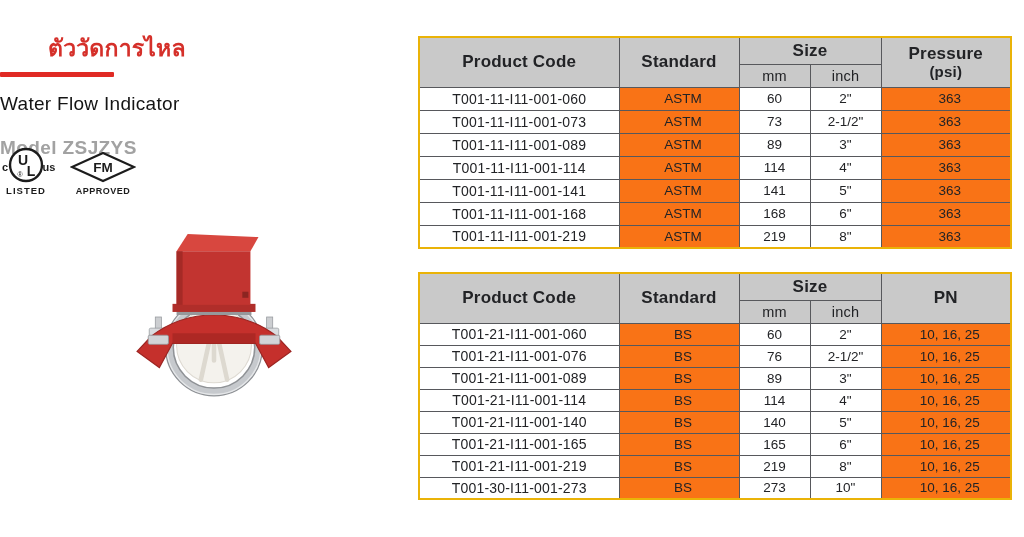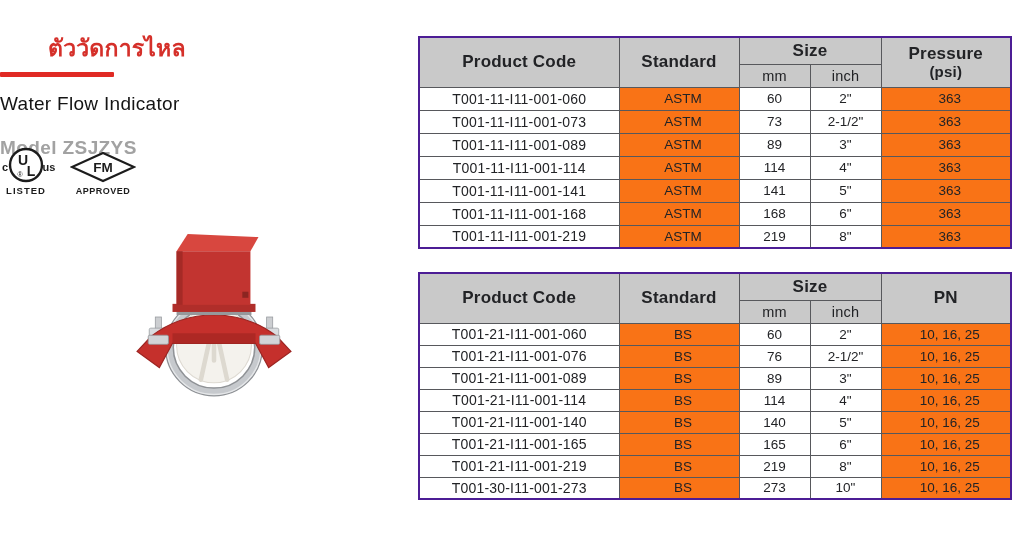--- a/index.html
+++ b/index.html
@@ -11,21 +11,21 @@
   .red-rule { position:absolute; left:0; top:72px; width:114px; height:5px;
     background:#e02a24; border-radius:1px; }
   .product-title { position:absolute; left:0; top:93px; font-size:19px; font-weight:400;
     color:#141414; letter-spacing:.3px; white-space:nowrap; }
   .model-label { position:absolute; left:0; top:137px; font-size:19px; font-weight:600;
     color:#a2a2a2; letter-spacing:.4px; white-space:nowrap; }
   .cert-row { position:absolute; left:-6px; top:146px; display:flex; align-items:flex-start; gap:8px; }
 
   
   .spec-table { position:absolute; left:418px; width:592px; border-collapse:collapse;
-    table-layout:fixed; background:#ffffff; border:2px solid #4c1d95; }
+    table-layout:fixed; background:#ffffff; border:2px solid #eab308; }
   .spec-table.t1 { top:36px; }
   .spec-table.t2 { top:272px; }
   .spec-table th, .spec-table td { border:1px solid #57585c; text-align:center;
     vertical-align:middle; color:#222326; }
   .spec-table th { background:#c9c9c9; font-weight:700; font-size:17px; letter-spacing:.2px; }
   .spec-table th.sub { font-weight:400; font-size:14.5px; height:23px; }
   .spec-table th.top { height:27px; }
   .spec-table th .hdr-sub { font-weight:700; font-size:15px; line-height:1.05; }
   .t1 td { height:23px; }
   .t2 td { height:22px; }

